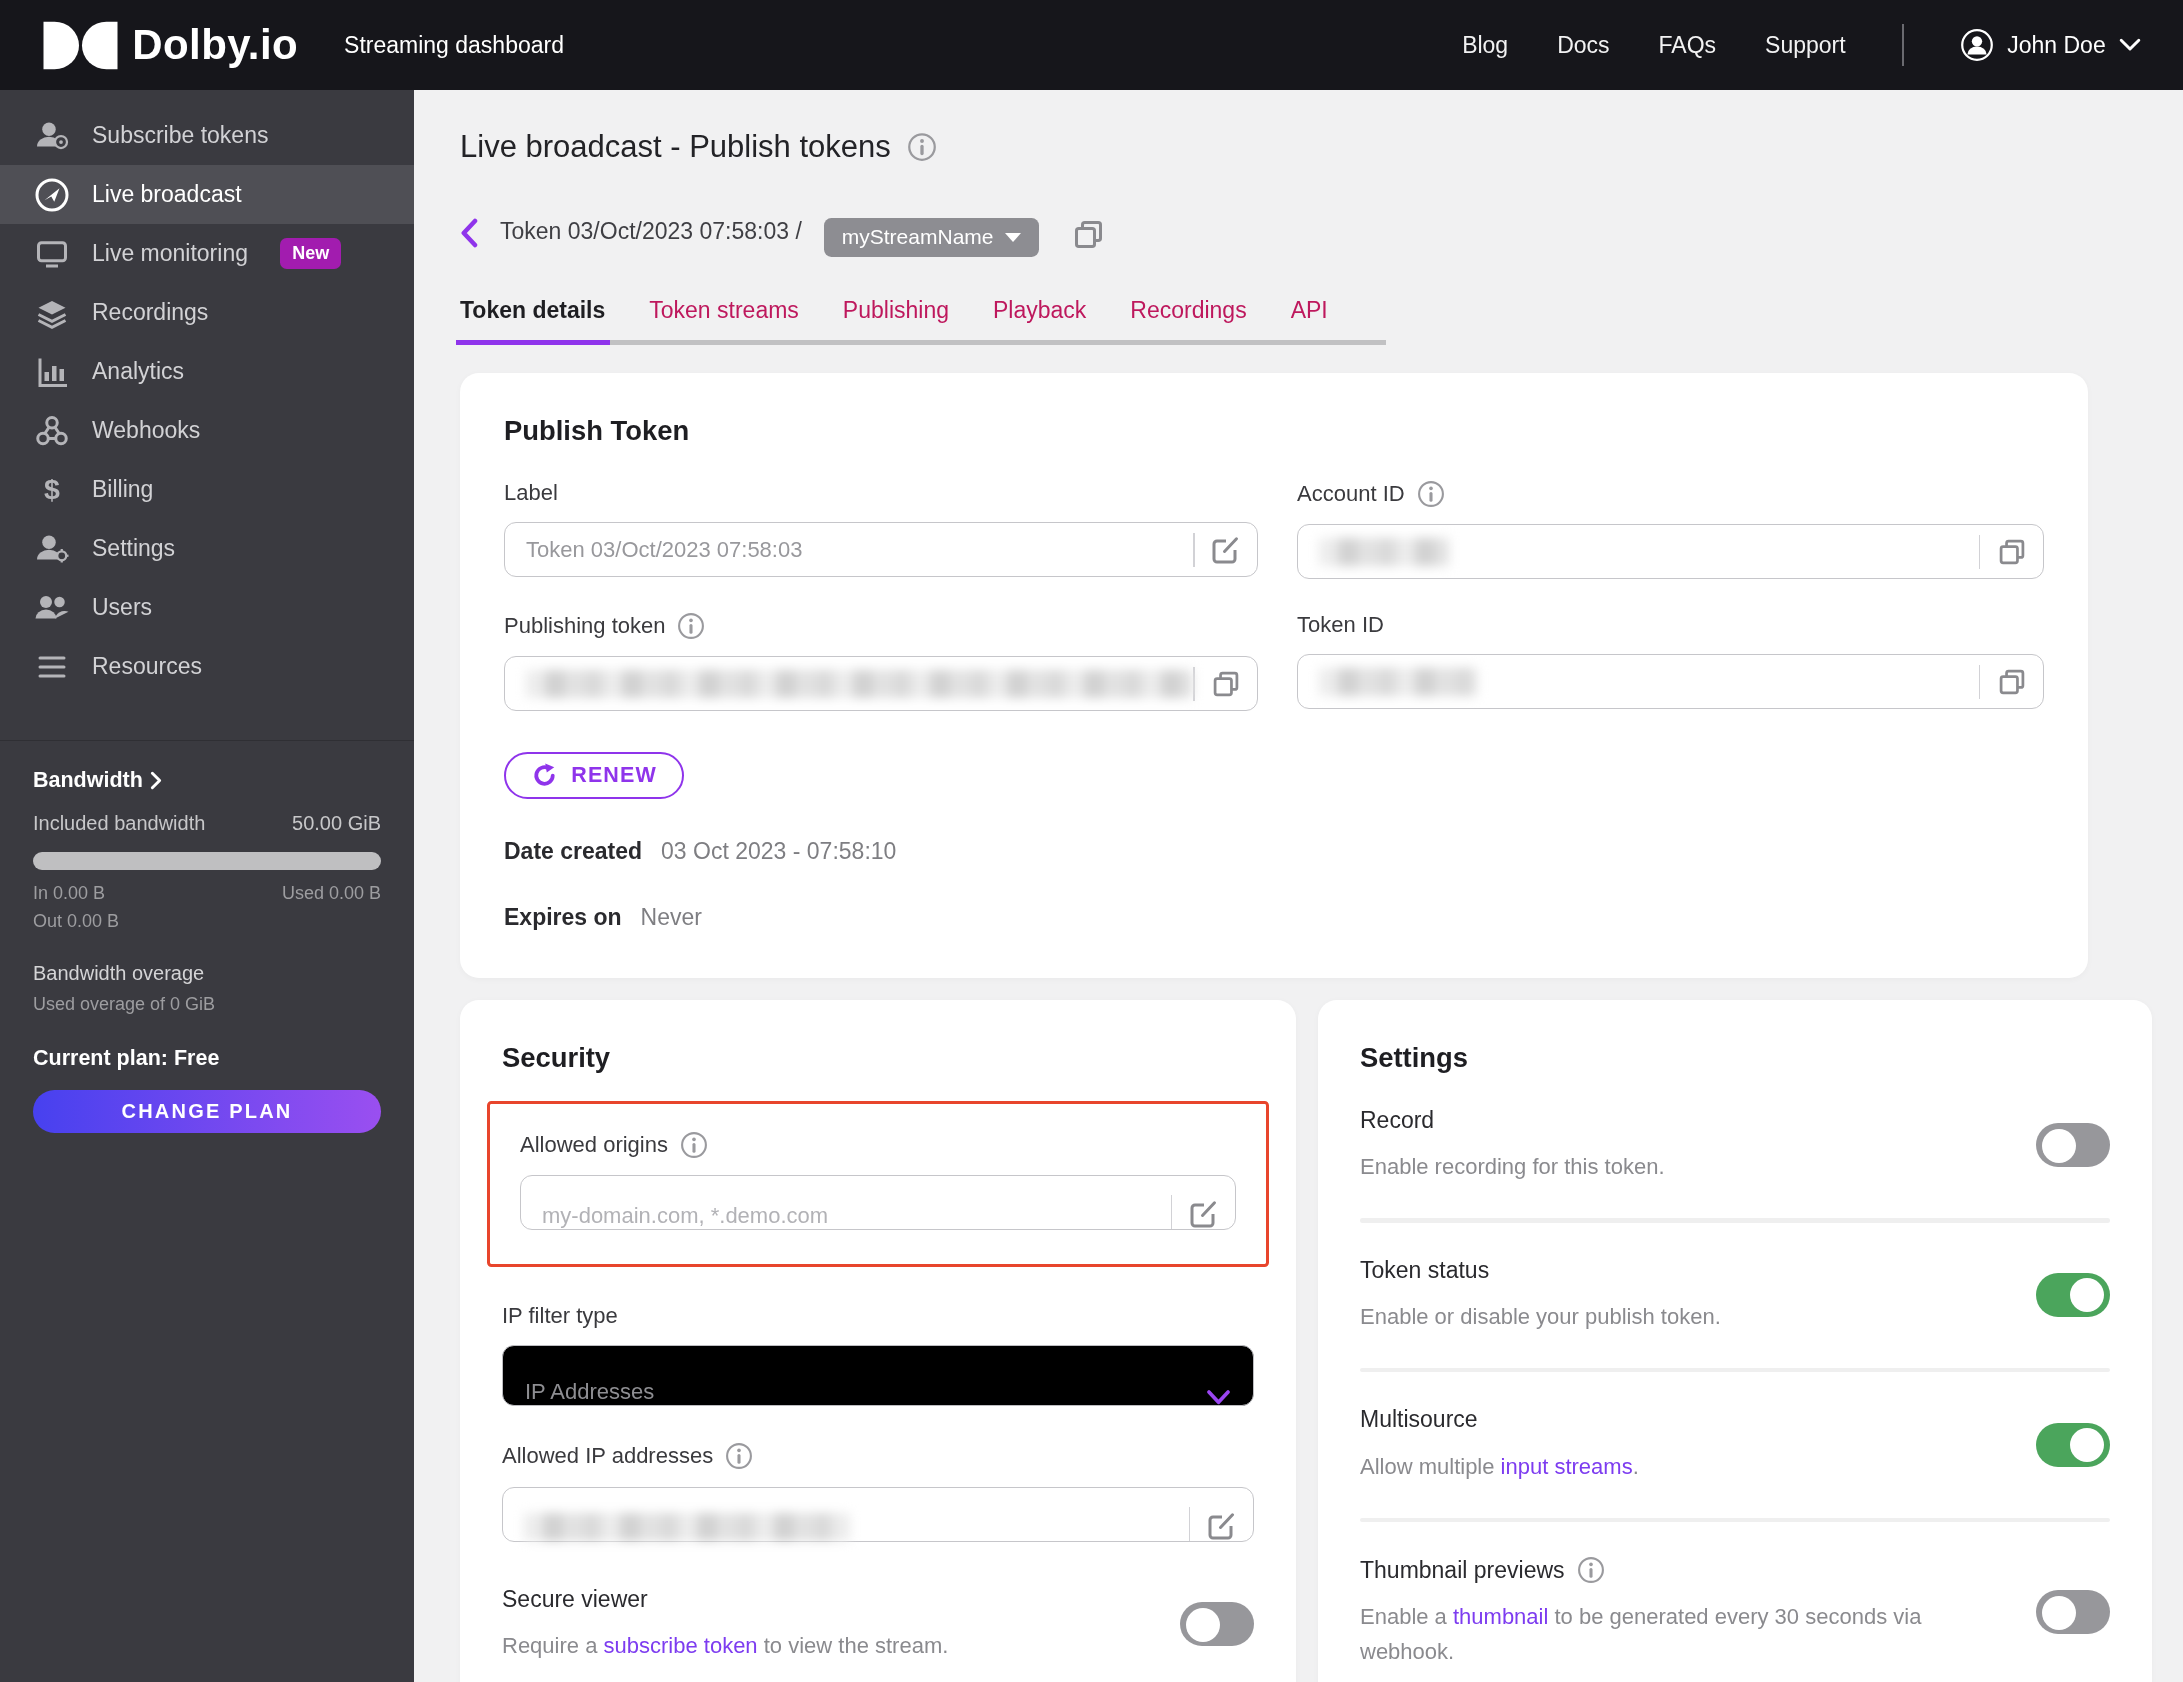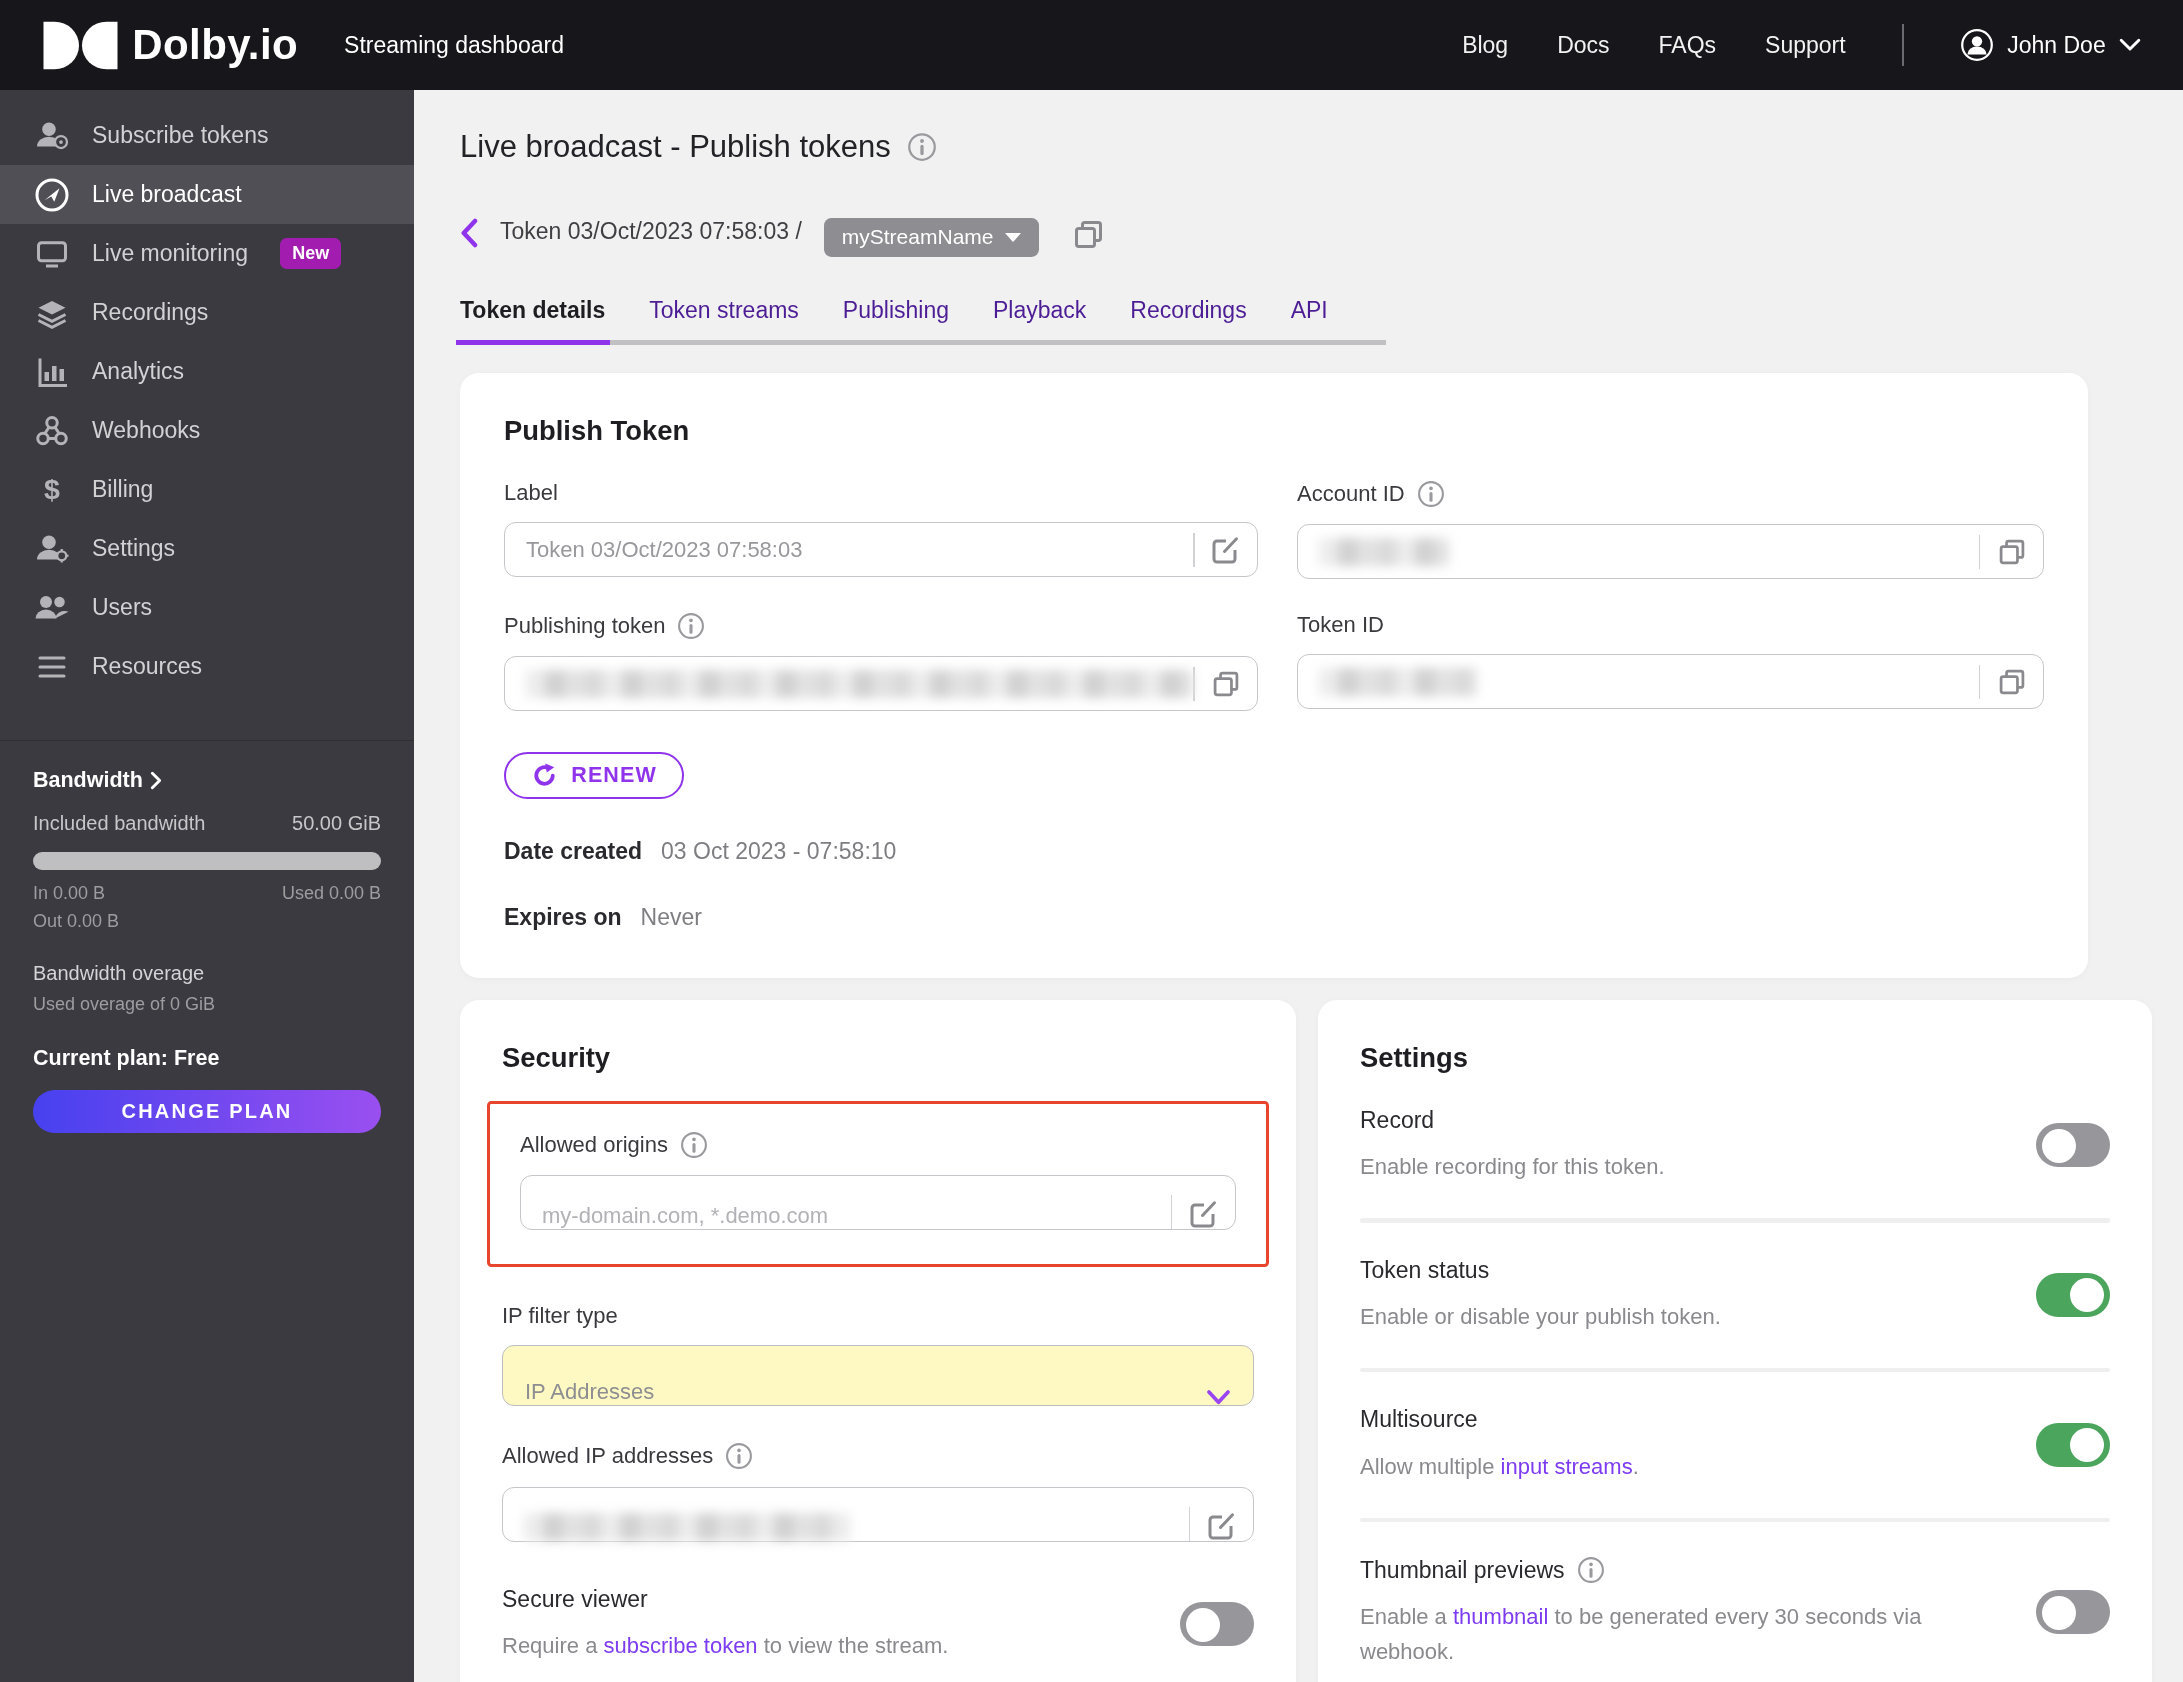--- a/index.html
+++ b/index.html
@@ -55,21 +55,21 @@
   .breadcrumb { display:flex; gap:22px; margin-top:53px; }
   .crumb-text { font-size:23px; color:#3F3F44; }
   .stream-badge { background:#8D8D92; border-radius:7.4px; padding:7.4px 18px;
     display:flex; align-items:center; gap:12px; cursor:pointer; }
   .stream-badge span { color:#fff; font-size:21px; }
   .caret-down { width:0; height:0; border-left:8.2px solid transparent;
     border-right:8.2px solid transparent; border-top:9.6px solid #fff; }
   .tabs { display:flex; gap:44px; margin-top:40px; position:relative; width:926px; }
   .tabs:after { content:""; position:absolute; left:0; bottom:0; width:926px;
     height:5.2px; background:#C1C1C3; }
-  .tab { font-size:23px; color:#4c1d95; padding-bottom:21px; cursor:pointer;
+  .tab { font-size:23px; color:#be185d; padding-bottom:21px; cursor:pointer;
     position:relative; }
   .tab.active { font-weight:700; color:#1E1E22; }
   .tab.active:after { content:""; position:absolute; left:-4.4px; right:-4.4px; bottom:0;
     height:5.2px; background:#8F34EB; z-index:2; }
 
   .card { background:#fff; border-radius:19px; box-shadow:0 1.5px 6px rgba(0,0,0,0.03); }
   .card-h { font-size:27.4px; font-weight:700; color:#1E1E22; }
 
   .pt-card { margin-top:28px; width:1628px; padding:42px 44px 47px 44px; }
   .field-grid { display:grid; grid-template-columns:1fr 1fr; column-gap:39px;
@@ -100,21 +100,21 @@
   .two-col { display:flex; gap:22px; margin-top:22px; align-items:flex-start; }
   .sec-card { width:836px; padding:42px 42px 47px 42px; }
   .set-card { width:834px; padding:42px 42px 47px 42px; }
 
   .red-box { border:3.7px solid #E8452C; border-radius:4.4px; margin:27px -15px 0 -15px;
     padding:27px 30px 34px 30px; }
   .sec-label { display:flex; align-items:center; gap:12px; font-size:22px;
     color:#3A3A3E; }
   .select-box { height:61px; border:1.5px solid #BDBDC1; border-radius:12px;
     display:flex; align-items:center; padding:0 22px; cursor:pointer;
-    justify-content:space-between; background:#fef9c3; }
+    justify-content:space-between; background:#000000; }
   .select-box .sel-value { font-size:22px; color:#8E8E92; } .mt-22 { margin-top:16.3px;align-items:flex-end; } .mt-48 { margin-top:36px; }
 
   .setting-row { display:flex; align-items:center; justify-content:space-between;
     gap:22px; }
   .setting-text { flex:1; }
   .setting-label { font-size:23px; color:#2A2A2E; display:flex; align-items:center;
     gap:12px; }
   .setting-desc { margin-top:16.3px; font-size:22px; color:#8A8A8E; line-height:1.55; }
   .setting-desc .plink { color:#7D3CF0; cursor:pointer; }
   .row-divider { height:4.4px; background:#EFEFEF; border-radius:2.2px; margin:34px 0; }

